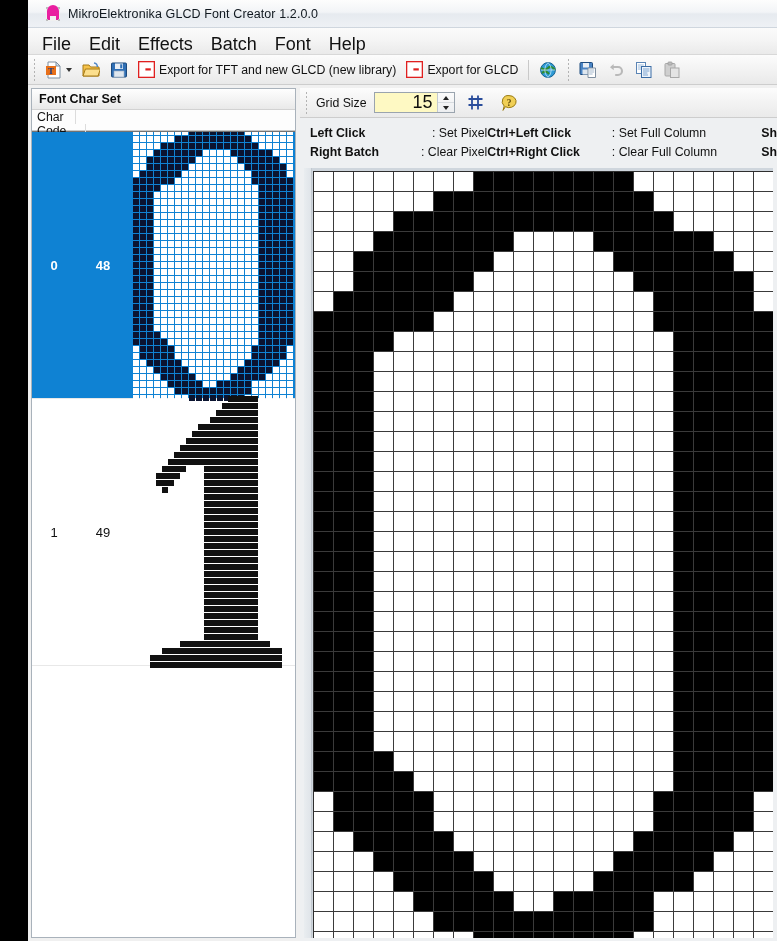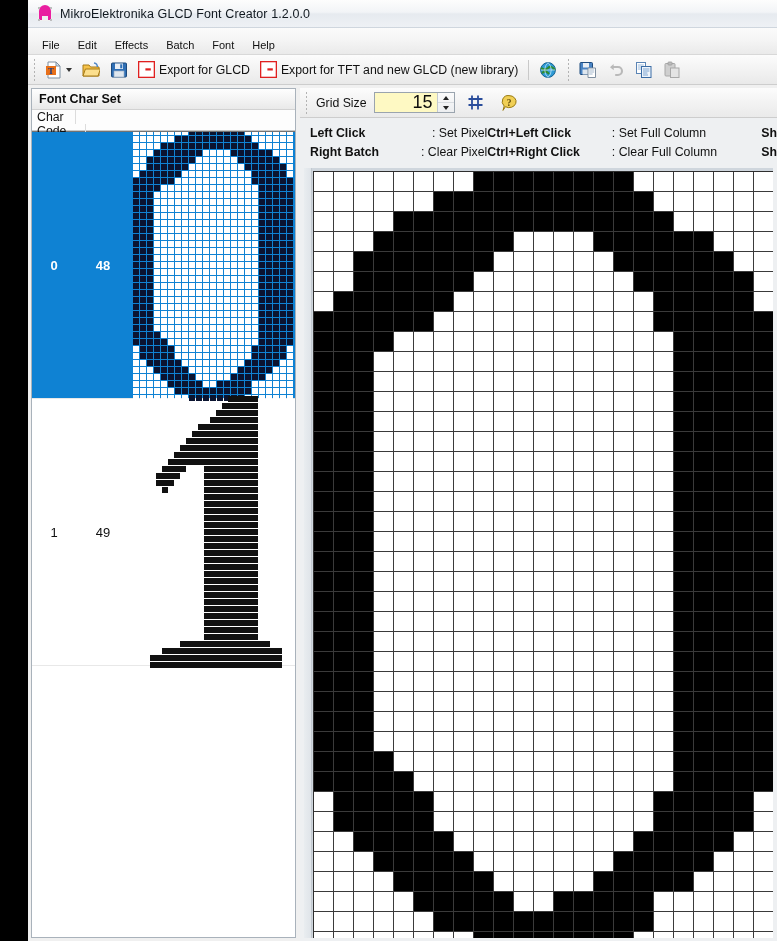--- a/index.html
+++ b/index.html
@@ -27,21 +27,21 @@
   
   .titlebar {
     position: absolute;
     left: 0; top: 0;
     width: 749px; height: 28px;
     background: linear-gradient(to bottom, #fdfdfd 0%, #f2f4f7 45%, #e6eaef 52%, #eef1f5 100%);
     border-bottom: 1px solid #cfd6de;
     display: flex;
     align-items: center;
     box-sizing: border-box;
-    padding-left: 8px;
+    padding-left: 16px;
   }
   .titlebar-icon {
     width: 18px; height: 18px;
     position: relative;
     margin-right: 6px;
     flex: 0 0 auto;
   }
   .title-text {
     font-size: 12.5px;
     color: #10181f;
@@ -55,21 +55,21 @@
     width: 749px; height: 27px;
     background: linear-gradient(to bottom, #fbfbfb 0%, #f4f4f4 50%, #eaeaea 100%);
     border-bottom: 1px solid #d8d8d8;
     display: flex;
     align-items: center;
     box-sizing: border-box;
     padding-left: 5px;
   }
   .menu-item {
     padding: 3px 9px;
-    font-size: 11px;
+    font-size: 18px;
     color: #111;
     white-space: nowrap;
     cursor: default;
     border-radius: 2px;
     margin-top: 7px;
   }
   
   .toolbar {
     position: absolute;
     left: 0; top: 55px;
@@ -427,32 +427,32 @@
     </div>
 
     <div class="tb-btn">
       <span>
         <svg class="ico" width="17" height="17" viewBox="0 0 17 17">
           <rect x="0.6" y="0.6" width="15.8" height="15.8" fill="#ffffff" stroke="#e02020" stroke-width="1.4"></rect>
           <path d="M10.5 4.2 a4.2 4.2 0 1 0 0 8.6 a3.2 3.2 0 1 1 0 -8.6 Z" fill="#e02020"></path>
           <rect x="7.4" y="7.3" width="5.4" height="2.2" fill="#e02020"></rect>
         </svg>
       </span>
-      <span class="tb-label">Export for GLCD</span>
+      <span class="tb-label">Export for TFT and new GLCD (new library)</span>
     </div>
 
     <div class="tb-btn">
       <span>
         <svg class="ico" width="17" height="17" viewBox="0 0 17 17">
           <rect x="0.6" y="0.6" width="15.8" height="15.8" fill="#ffffff" stroke="#e02020" stroke-width="1.4"></rect>
           <path d="M10.5 4.2 a4.2 4.2 0 1 0 0 8.6 a3.2 3.2 0 1 1 0 -8.6 Z" fill="#e02020"></path>
           <rect x="7.4" y="7.3" width="5.4" height="2.2" fill="#e02020"></rect>
         </svg>
       </span>
-      <span class="tb-label">Export for TFT and new GLCD (new library)</span>
+      <span class="tb-label">Export for GLCD</span>
     </div>
 
     <div class="tb-sep"></div>
 
     <div class="tb-btn">
       <span>
         <svg class="ico" width="18" height="18" viewBox="0 0 18 18">
           <circle cx="9" cy="9" r="7.4" fill="#2f9bd6" stroke="#16618f" stroke-width="1"></circle>
           <path d="M2 7 q4 3 7 0 t7 2 M3 12 q4 -3 7 1" fill="none" stroke="#2f8b34" stroke-width="2.2"></path>
           <path d="M1.8 9 h14.4 M9 1.6 a10 10 0 0 1 0 14.8 a10 10 0 0 1 0 -14.8" fill="none" stroke="#bfe2f5" stroke-width=".8"></path>

